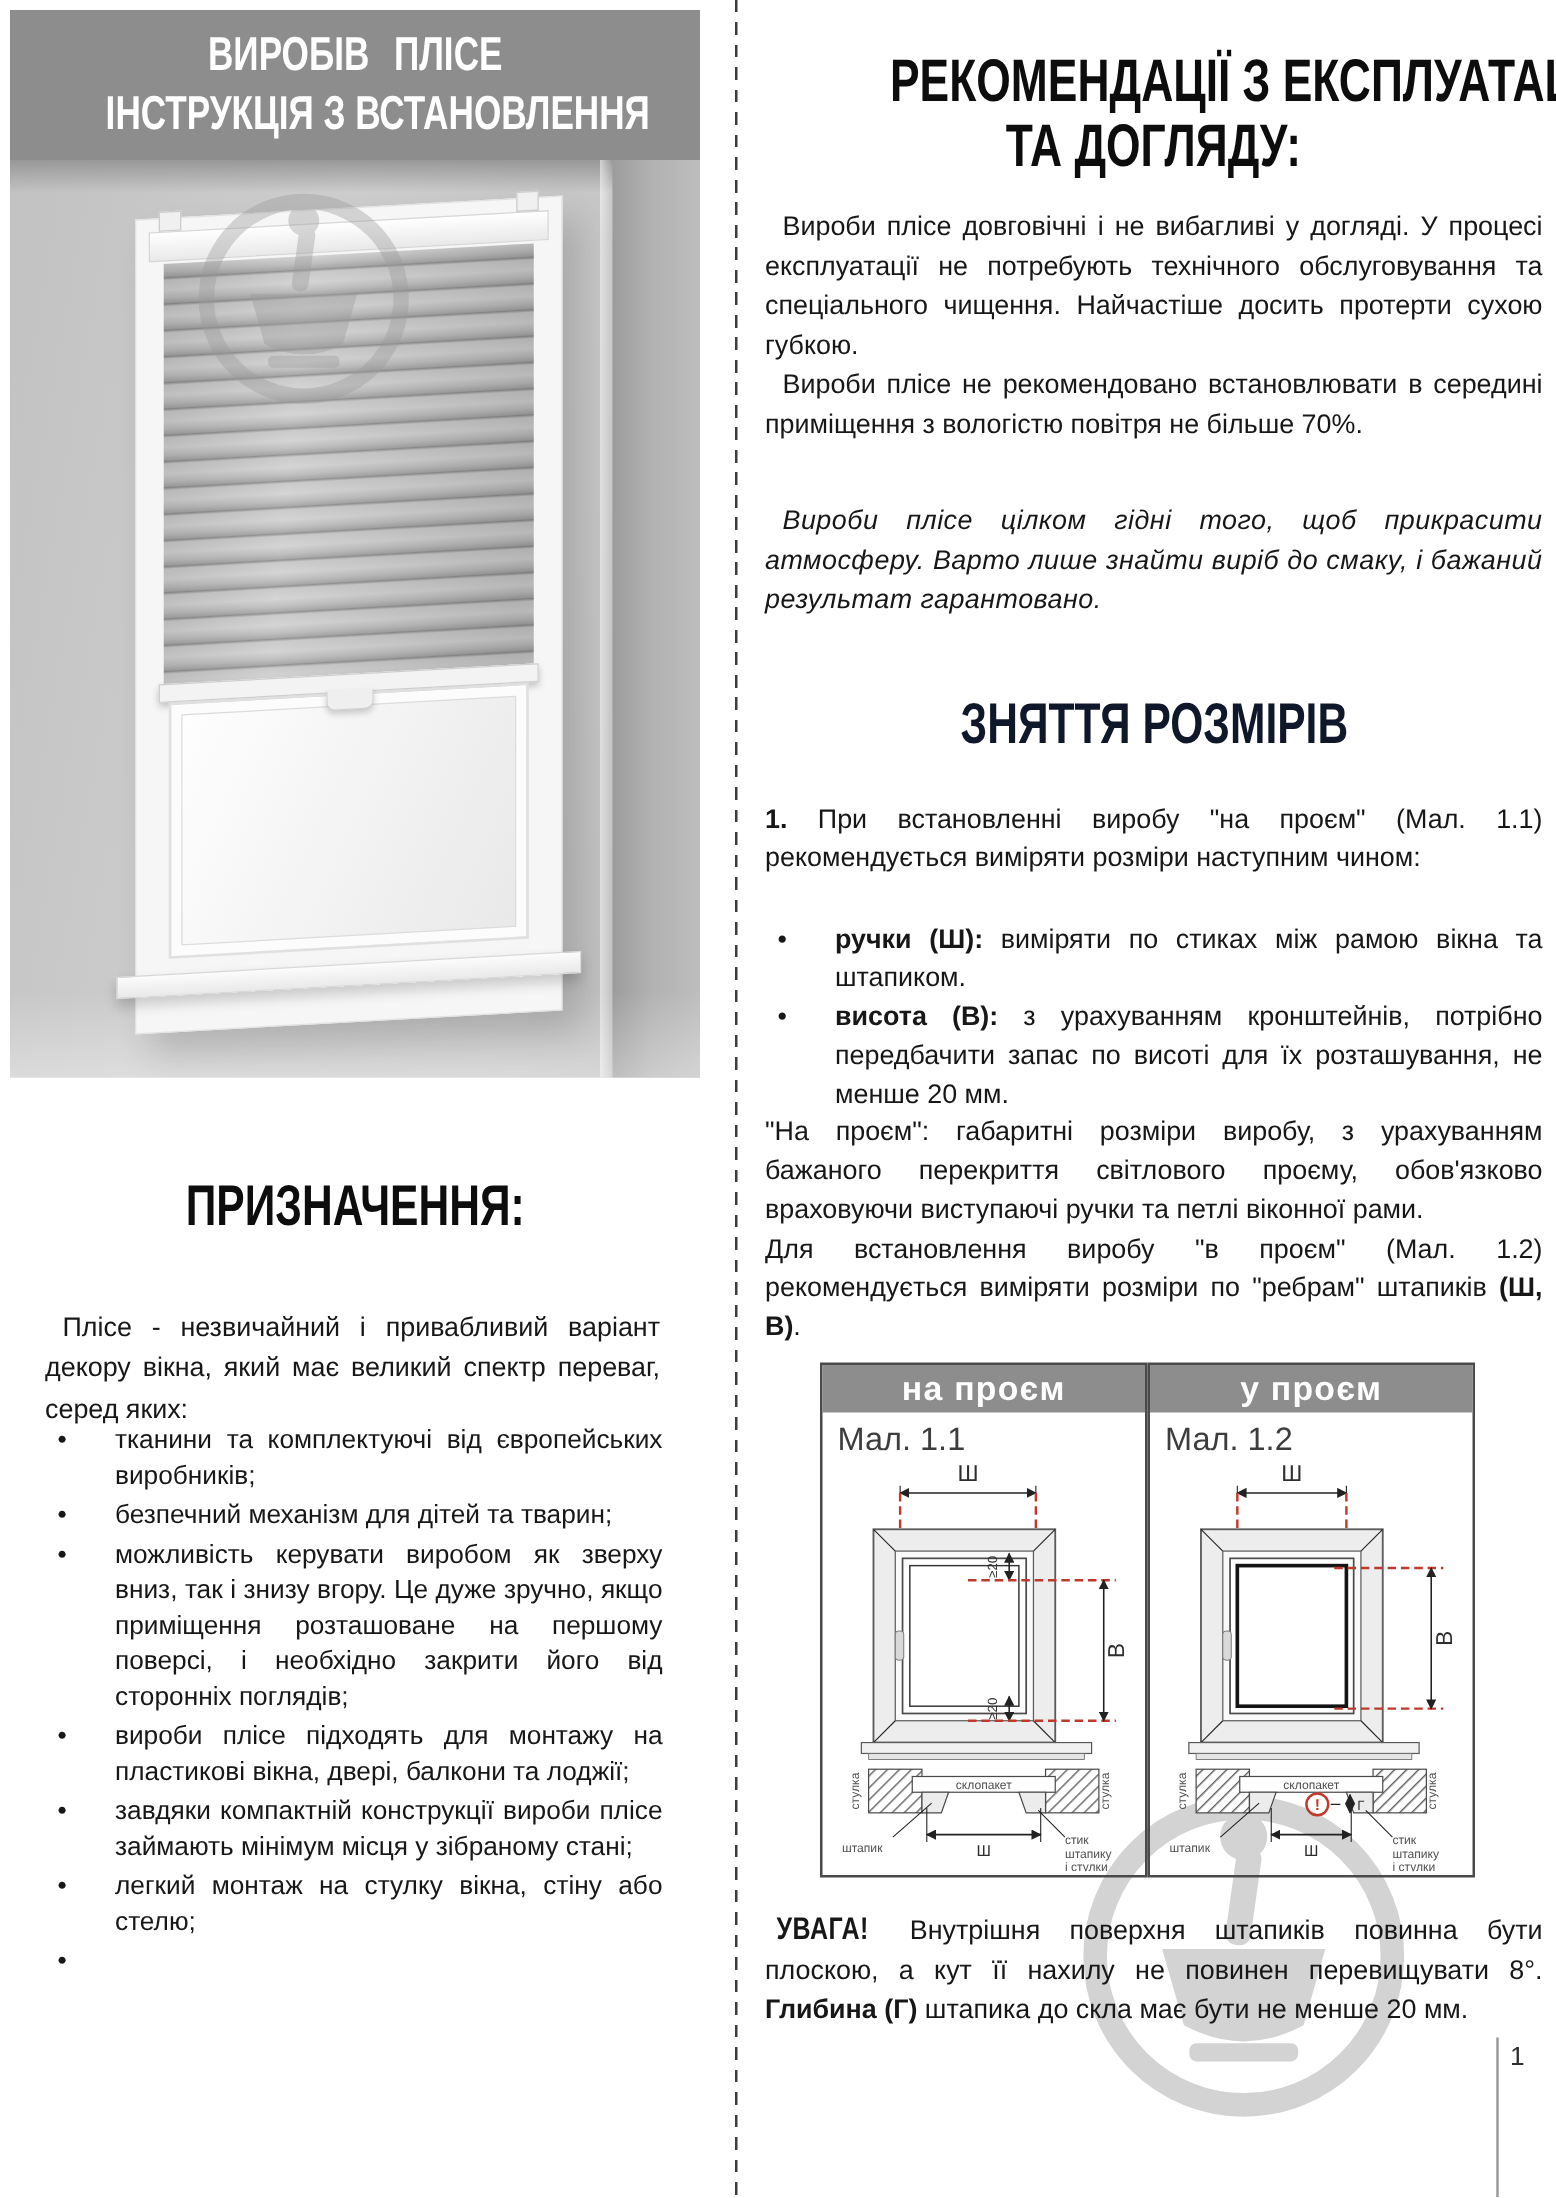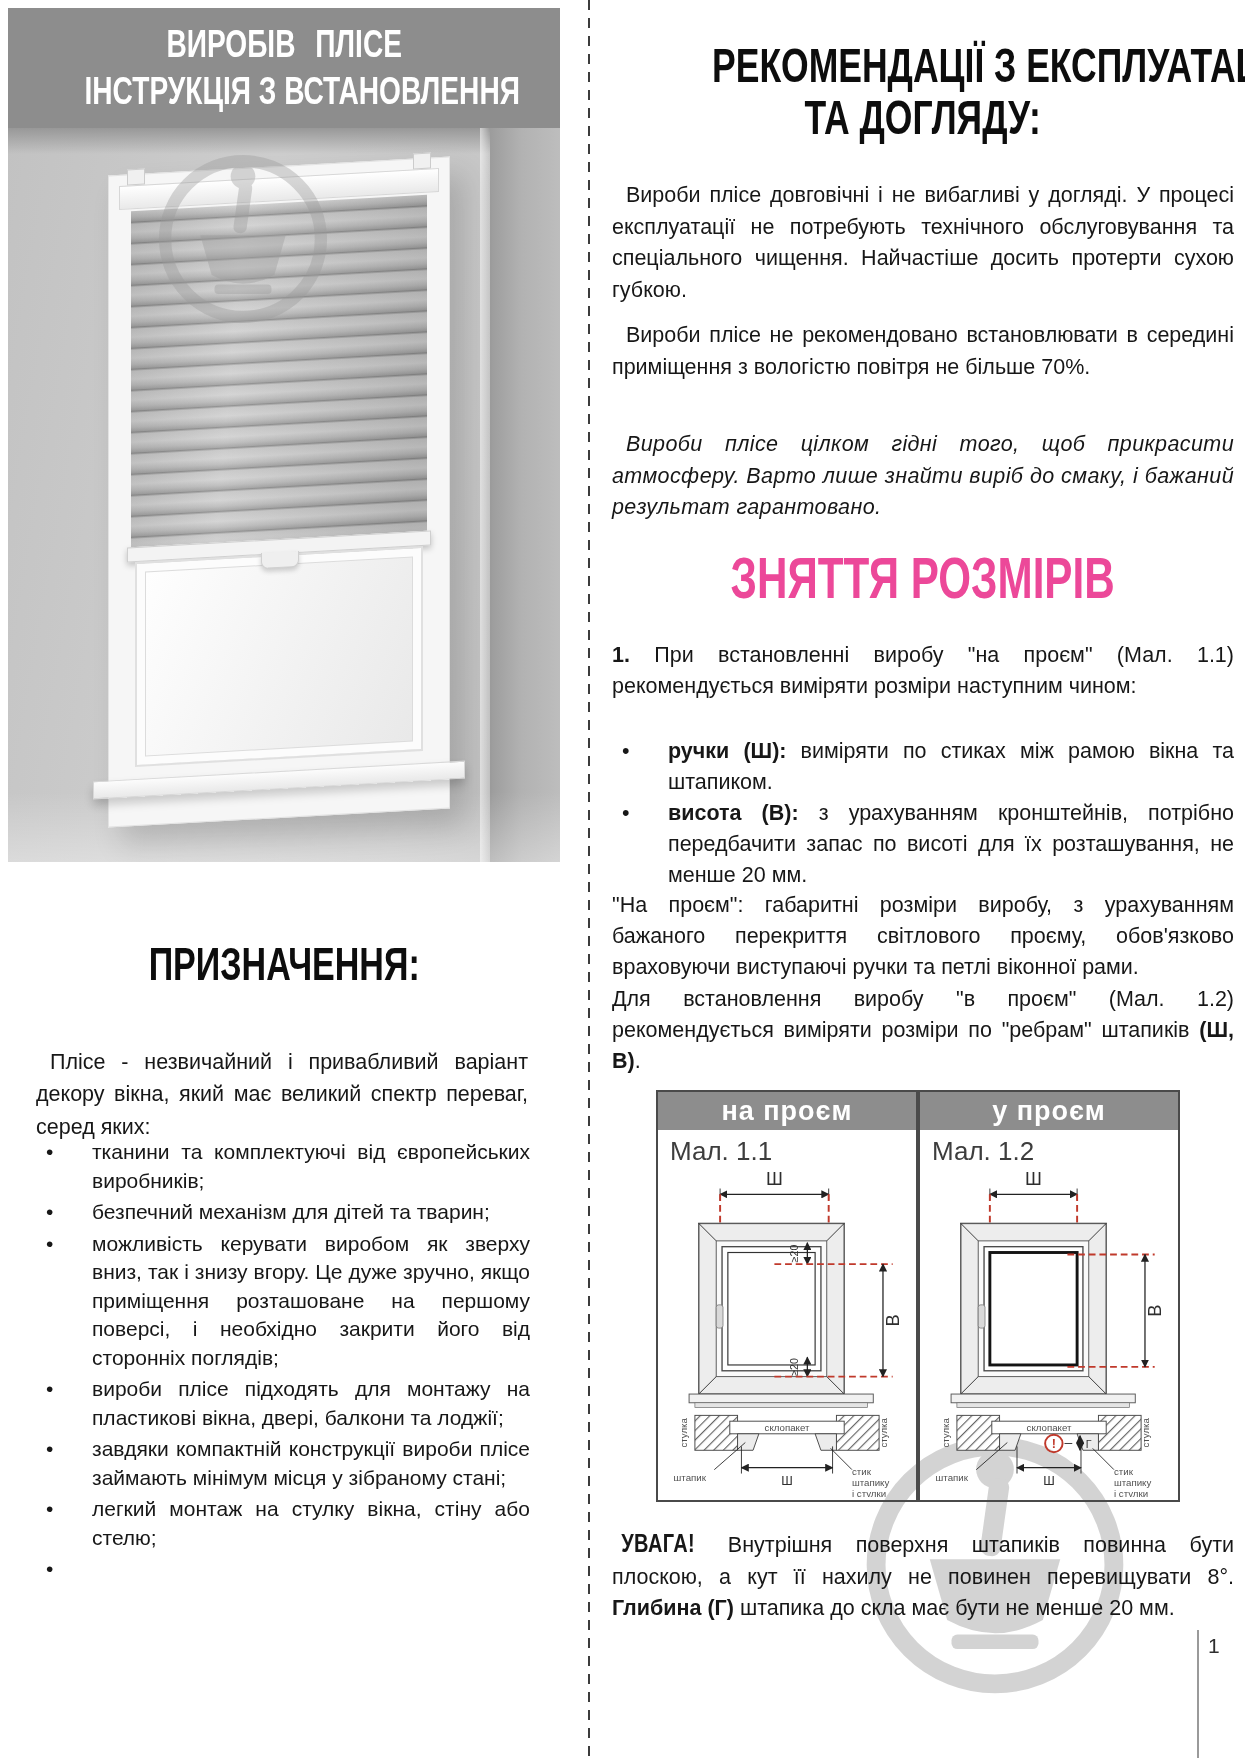--- a/index.html
+++ b/index.html
@@ -67,25 +67,25 @@
   .purpose-list{position:absolute;left:44px;top:1138px;width:486px;font-size:21px;
     line-height:28.5px;z-index:2;margin:0;padding:0;list-style:none;}
   .purpose-list li{position:relative;padding-left:48px;margin:0 0 3px 0;}
   .purpose-list .marker{position:absolute;left:2px;top:0;font-size:21px;}
 
   
   .care-heading{position:absolute;left:612px;top:40px;width:622px;text-align:center;
     font-size:48px;line-height:52px;color:#0d0d0d;z-index:2;}
   .care-text{position:absolute;left:612px;top:166px;width:622px;font-size:21.5px;line-height:31.5px;z-index:2;}
   .care-text p{margin:0;}
-  .care-text .p-indent{text-indent:14px;margin-top:14px;}
+  .care-text .p-indent{text-indent:14px;}
   .care-text .italic{margin-top:46px;font-style:italic;letter-spacing:.4px;}
 
   .measuring-heading{position:absolute;left:612px;top:552px;width:622px;text-align:center;
-    font-size:57px;line-height:52px;color:#ec4899;z-index:2;}
+    font-size:46px;line-height:52px;color:#0f172a;z-index:2;}
   .m-step{position:absolute;left:612px;top:640px;width:622px;font-size:21.5px;line-height:31px;z-index:2;margin:0;}
   .m-bullets{position:absolute;left:612px;top:736px;width:622px;font-size:21.5px;line-height:31px;
     z-index:2;margin:0;padding:0;list-style:none;}
   .m-bullets li{position:relative;padding-left:56px;margin:0;}
   .m-bullets .marker{position:absolute;left:10px;top:0;}
   .m-pna{position:absolute;left:612px;top:890px;width:622px;font-size:21.5px;line-height:31px;z-index:2;margin:0;}
   .m-pv{position:absolute;left:612px;top:984px;width:622px;font-size:21.5px;line-height:31px;z-index:2;margin:0;}
 
   
   .figures{position:absolute;left:656px;top:1090px;width:548px;display:flex;justify-content:flex-start;z-index:2;}

